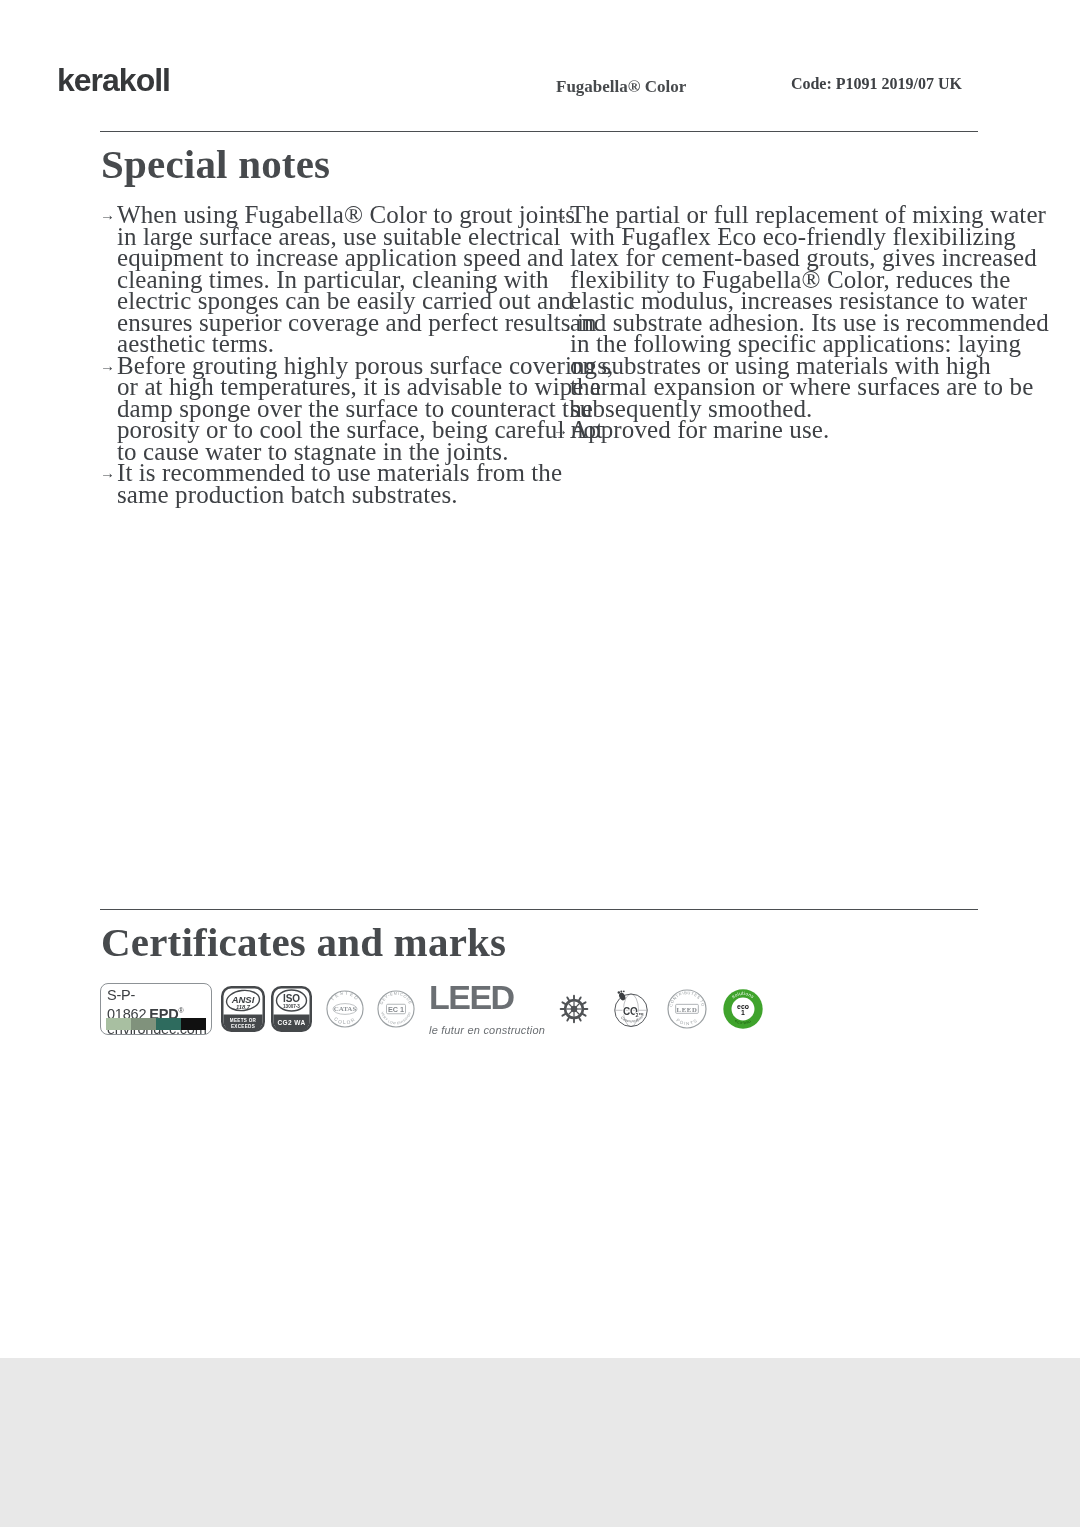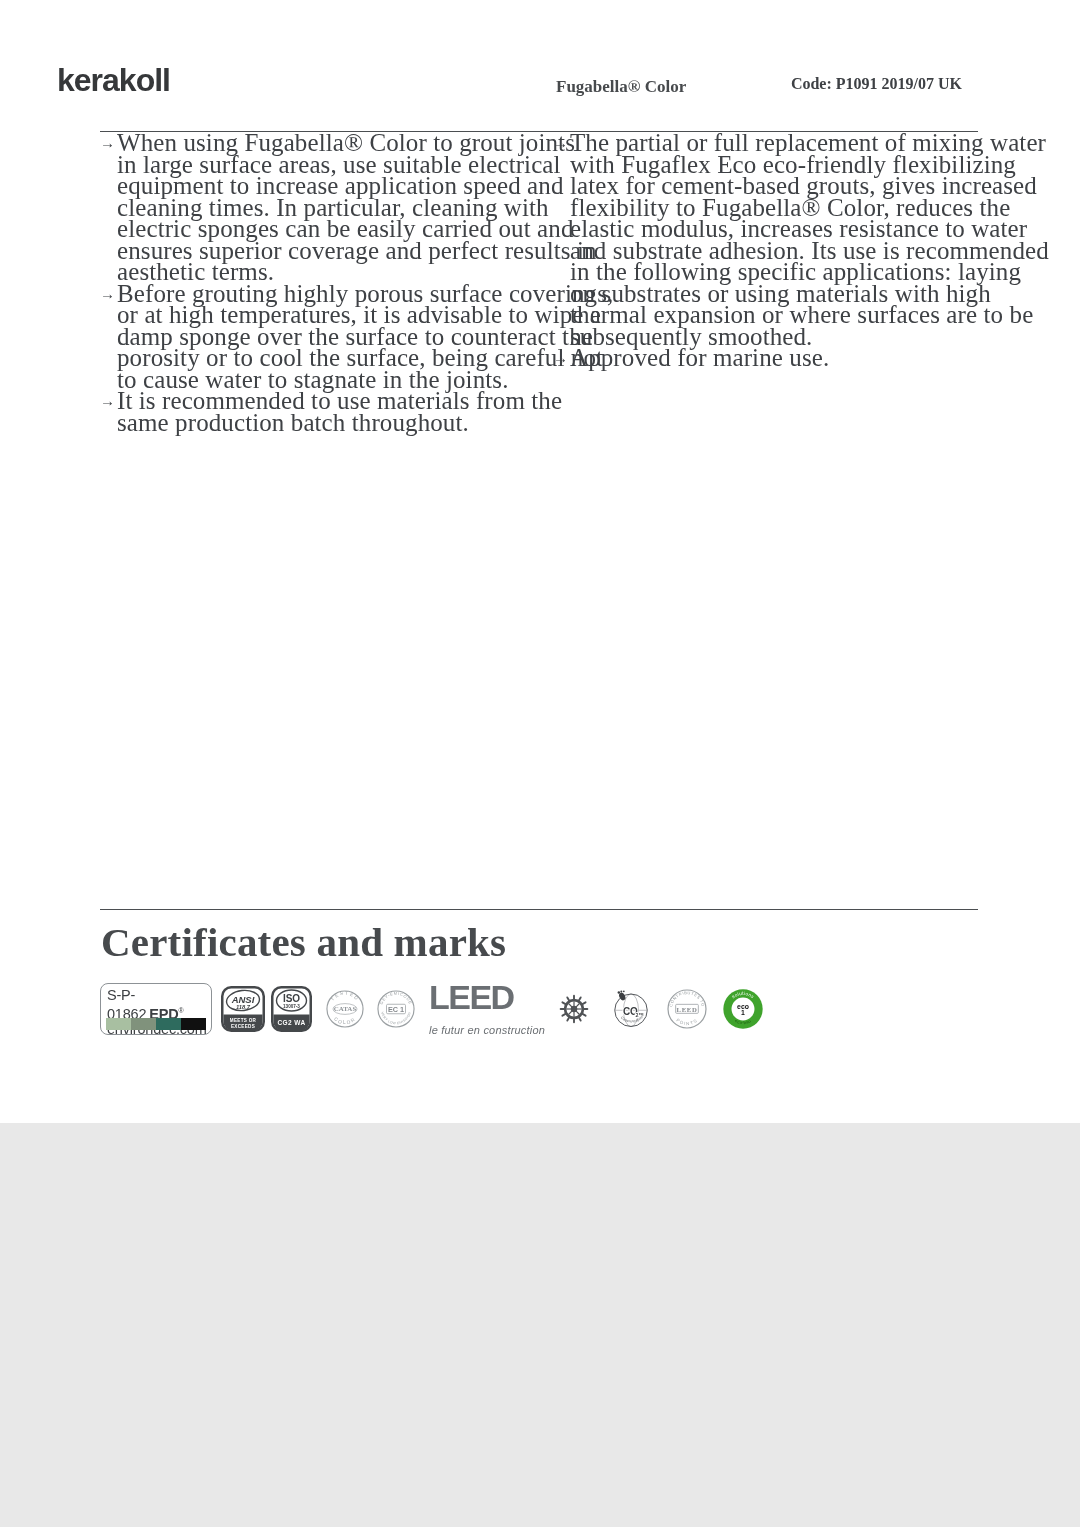--- a/index.html
+++ b/index.html
@@ -1,16 +1,16 @@
 <!DOCTYPE html>
 <html><head>
 <meta charset="utf-8">
 <style>
   html,body{margin:0;padding:0;background:#e8e8e8;}
-  .page{position:relative;width:1080px;height:1123px;background:#ffffff;margin:0 auto;
+  .page{position:relative;width:1080px;height:1358px;background:#ffffff;margin:0 auto;
         font-family:"Liberation Serif",serif;color:#3e4145;overflow:hidden;}
 
   
   .brand{position:absolute;left:57px;top:62px;font-family:"Liberation Sans",sans-serif;
          font-weight:700;font-size:32px;letter-spacing:-1px;color:#36383a;}
   .product{position:absolute;left:556px;top:77px;font-size:17px;font-weight:700;color:#474a4d;}
   .doc-code{position:absolute;right:118px;top:75px;font-size:16px;font-weight:700;color:#3e4145;}
 
   
   .section{position:absolute;left:100px;right:102px;}
@@ -61,20 +61,21 @@
 <body>
 
 <div class="page">
 
   <div class="brand">kerakoll</div>
   <div class="product">Fugabella® Color</div>
   <div class="doc-code">Code: P1091 2019/07 UK</div>
 
   <div class="section sec-notes">
     <hr class="rule">
+    <h1 class="sec-title">Special notes</h1>
     <div class="cols">
       <div class="col-left">
         <div class="note">
           <span class="note-arrow">→</span>
           <span class="note-text">When using Fugabella® Color to grout joints
 in large surface areas, use suitable electrical
 equipment to increase application speed and
 cleaning times. In particular, cleaning with
 electric sponges can be easily carried out and
 ensures superior coverage and perfect results in
@@ -84,21 +85,21 @@
           <span class="note-arrow">→</span>
           <span class="note-text">Before grouting highly porous surface coverings,
 or at high temperatures, it is advisable to wipe a
 damp sponge over the surface to counteract the
 porosity or to cool the surface, being careful not
 to cause water to stagnate in the joints.</span>
         </div>
         <div class="note">
           <span class="note-arrow">→</span>
           <span class="note-text">It is recommended to use materials from the
-same production batch throughout.</span>
+same production batch substrates.</span>
         </div>
       </div>
       <div class="col-right">
         <div class="note">
           <span class="note-arrow">→</span>
           <span class="note-text">The partial or full replacement of mixing water
 with Fugaflex Eco eco-friendly flexibilizing
 latex for cement-based grouts, gives increased
 flexibility to Fugabella® Color, reduces the
 elastic modulus, increases resistance to water

